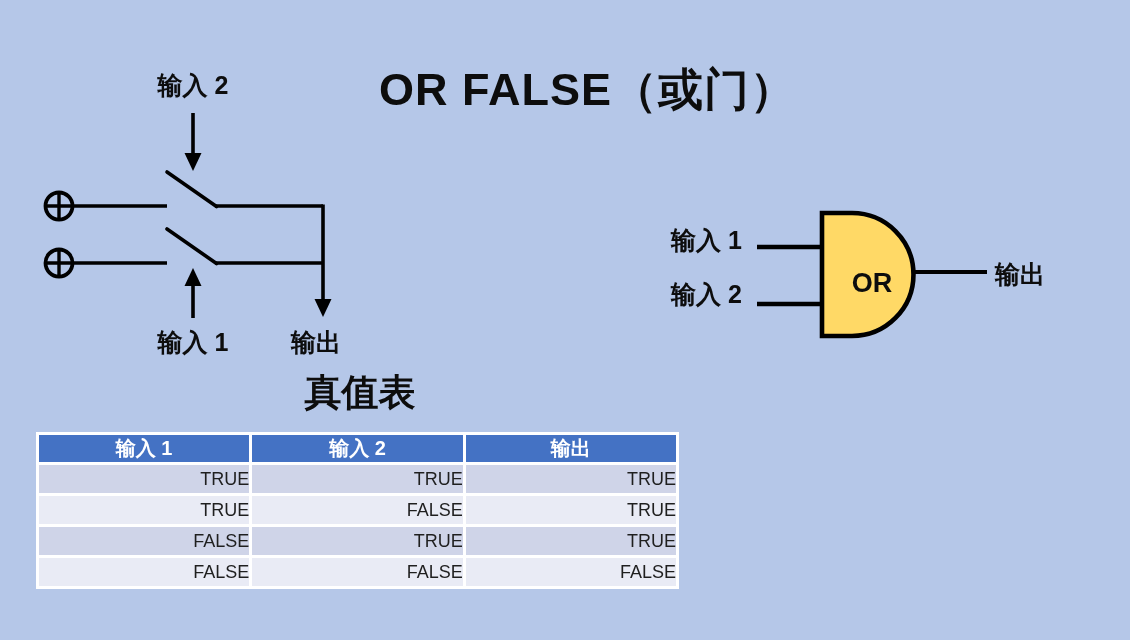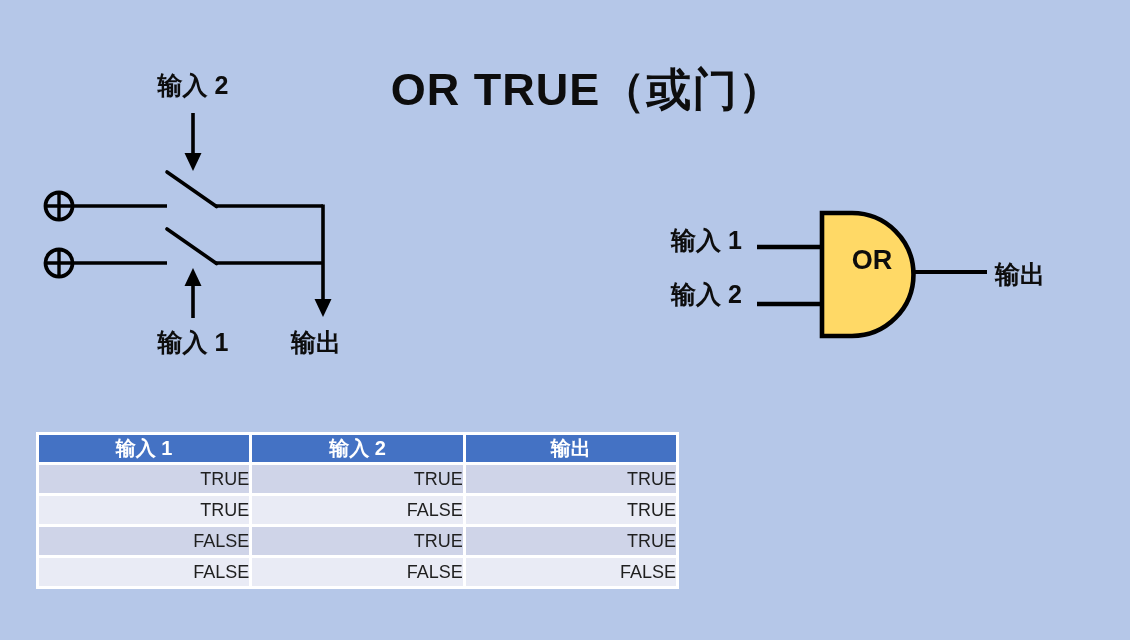--- a/index.html
+++ b/index.html
@@ -34,21 +34,21 @@
     letter-spacing: 1px;
   }
   .c-label { font-size: 25px; width: 104px; text-align: center; }
   .c-input2 { left: 141px; top: 69px; }
   .c-input1 { left: 141px; top: 326px; }
   .c-output { left: 264px; top: 326px; }
   .g-label  { font-size: 25px; }
   .g-input1 { left: 671px; top: 224px; }
   .g-input2 { left: 671px; top: 278px; }
   .g-or {
-    left: 839px; top: 245px; width: 66px;
+    left: 839px; top: 268px; width: 66px;
     font-size: 27px; font-weight: 600;
     text-align: center;
   }
   .g-output { left: 995px; top: 258px; }
   .tt-title {
     left: 250px; top: 368px; width: 220px;
     font-size: 37px;
     text-align: center;
   }
   table.truth-table {
@@ -115,31 +115,32 @@
     </g>
 
     <g>
       <path d="M757,247 H824" stroke-width="4.6"></path>
       <path d="M757,304 H824" stroke-width="4.6"></path>
       <path d="M912,272 H987" stroke-width="4"></path>
       <path d="M822,213 H852 A61.5,61.5 0 0 1 852,336 H822 Z" stroke-width="4.6" stroke-linejoin="miter" fill="#FFD966"></path>
     </g>
   </svg>
 
-  <div class="lbl title">OR TRUE（或门）</div>
+  <div class="lbl title">OR FALSE（或门）</div>
 
   <div class="lbl c-label c-input2">输入 2</div>
   <div class="lbl c-label c-input1">输入 1</div>
   <div class="lbl c-label c-output">输出</div>
 
   <div class="lbl g-label g-input1">输入 1</div>
   <div class="lbl g-label g-input2">输入 2</div>
   <div class="lbl g-or">OR</div>
   <div class="lbl g-label g-output">输出</div>
 
+  <div class="lbl tt-title">真值表</div>
 
   <table class="truth-table">
     <thead>
       <tr>
         <th>输入 1</th>
         <th>输入 2</th>
         <th>输出</th>
       </tr>
     </thead>
     <tbody>

